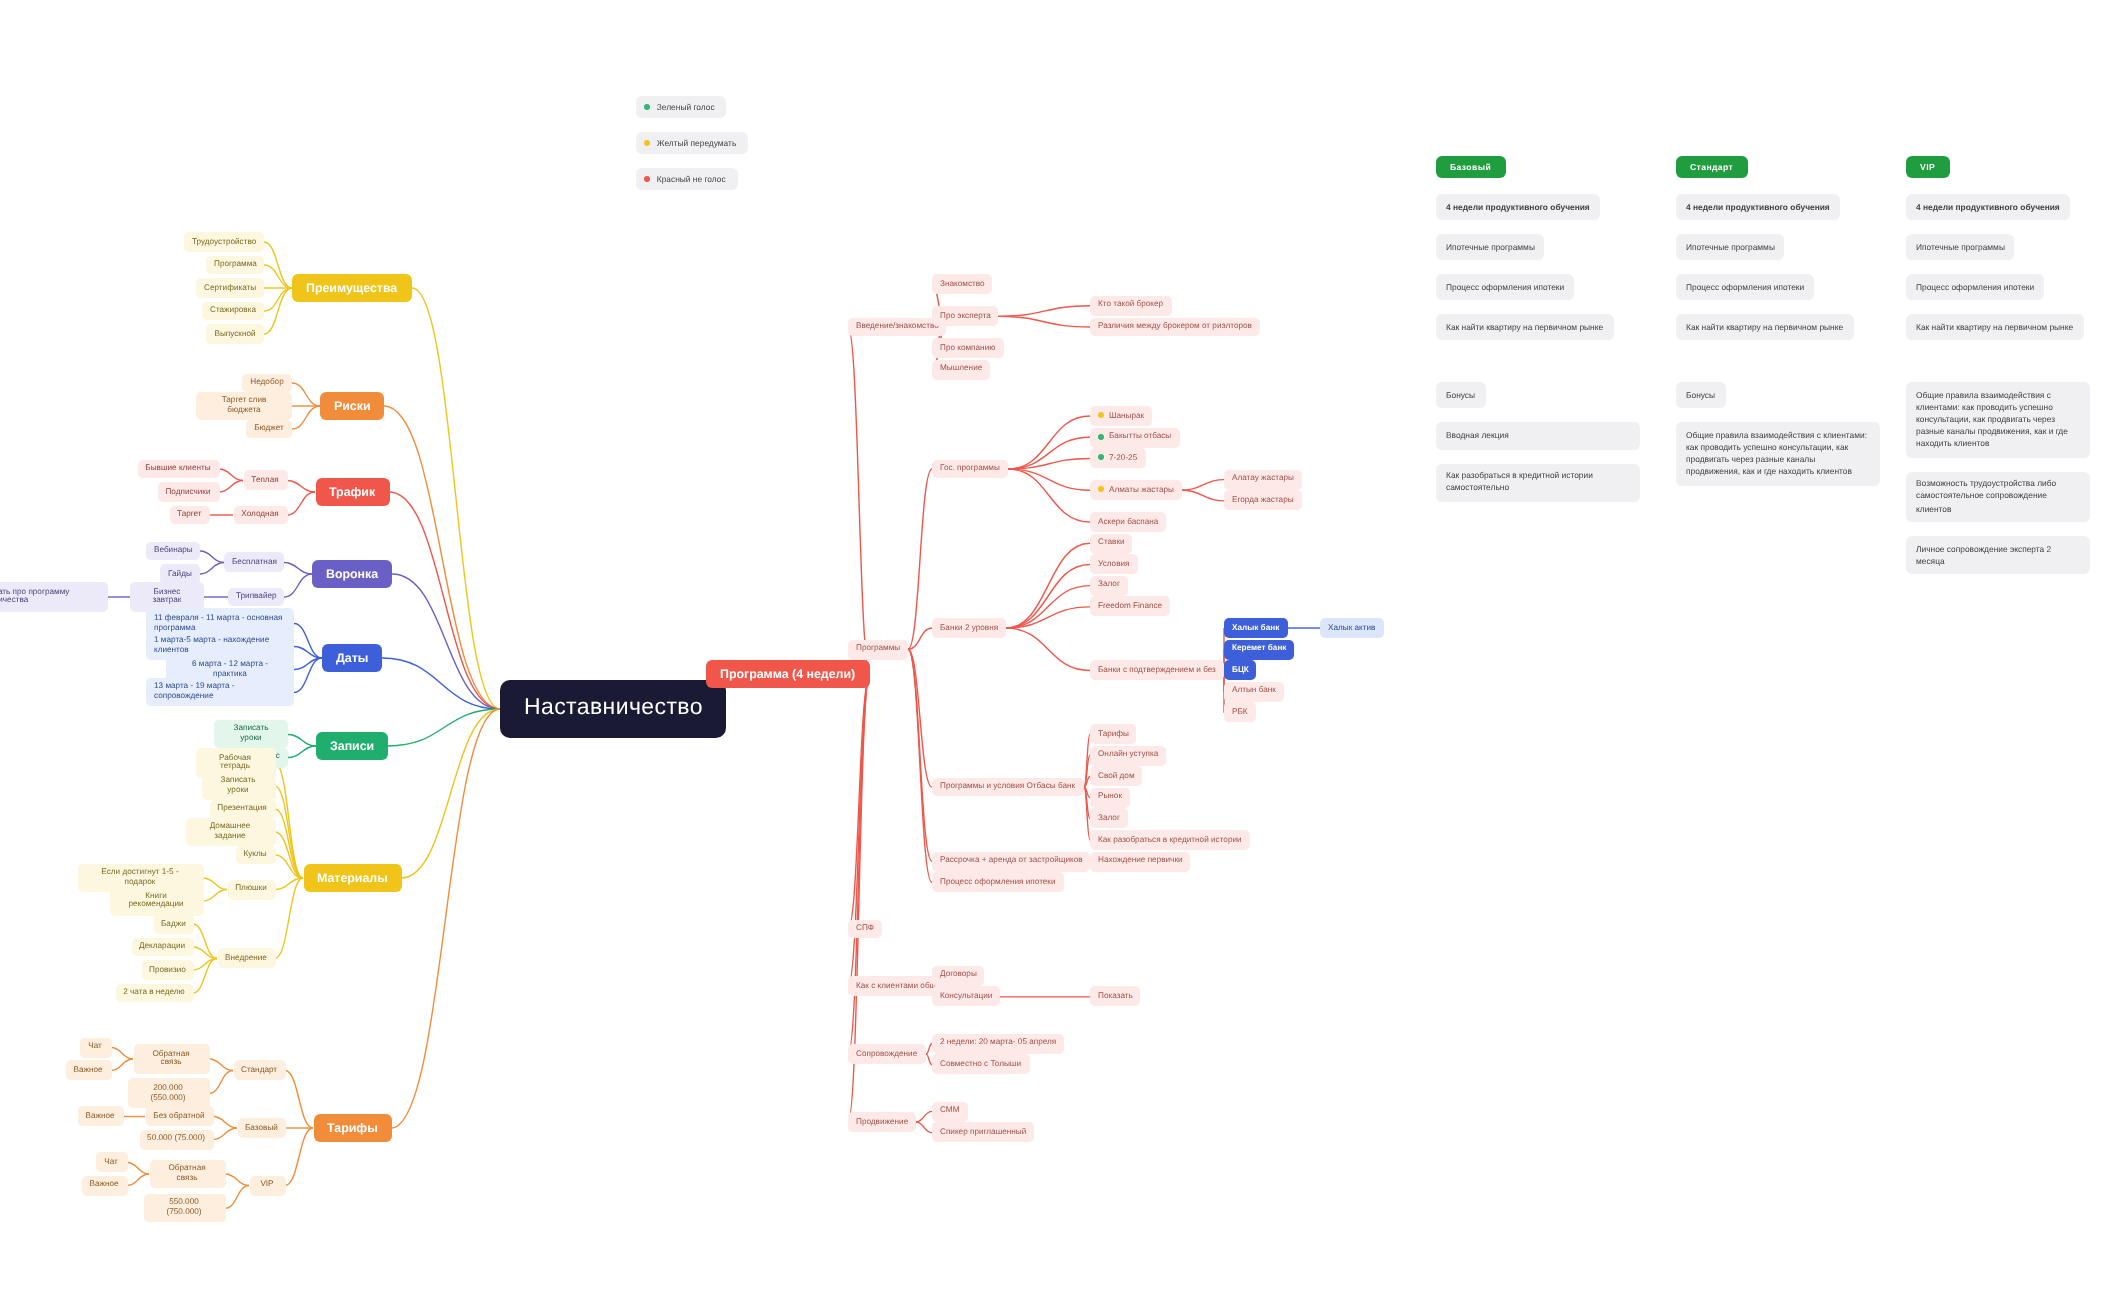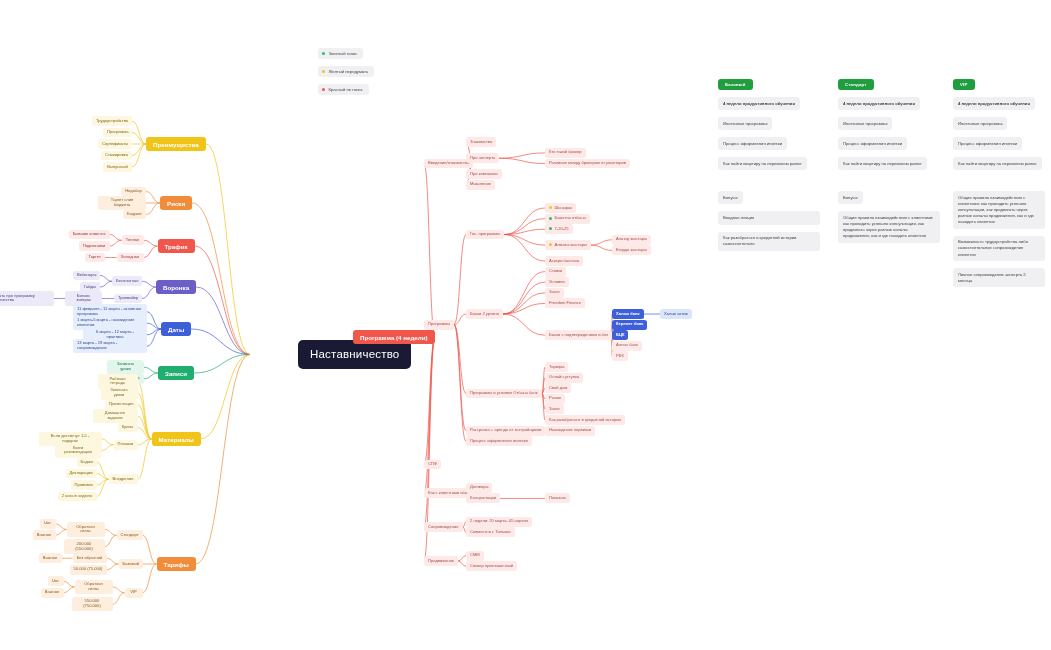--- a/index.html
+++ b/index.html
@@ -14,21 +14,21 @@
 
   .node{
     position:absolute;box-sizing:border-box;
     border-radius:3px;line-height:1.15;
     white-space:pre-wrap;
   }
   
   .central{
     background:#1a1a35;color:#ffffff;border-radius:5px;
     font-size:11.5px;font-weight:400;letter-spacing:.2px;
-    padding:8px 12px;text-align:center;margin-left:48px;
+    padding:8px 12px;text-align:center;
   }
   
   .root{
     color:#ffffff;font-size:6.2px;font-weight:700;
     padding:3.5px 7px;text-align:center;border-radius:3px;
   }
   
   .leaf{
     font-size:4.1px;padding:2.6px 4px;text-align:center;
     color:#3a3a3a;border-radius:2.5px;

